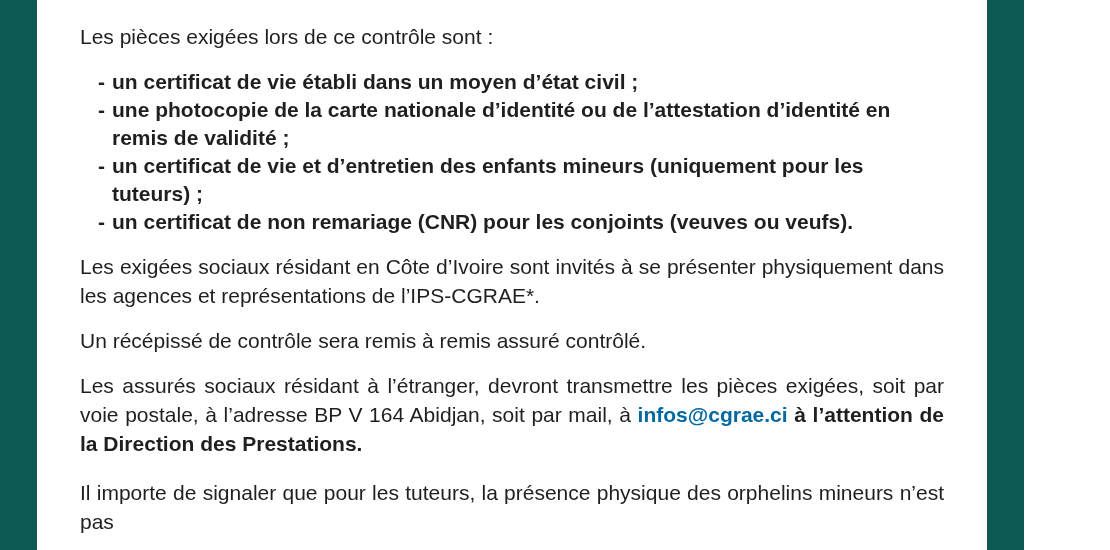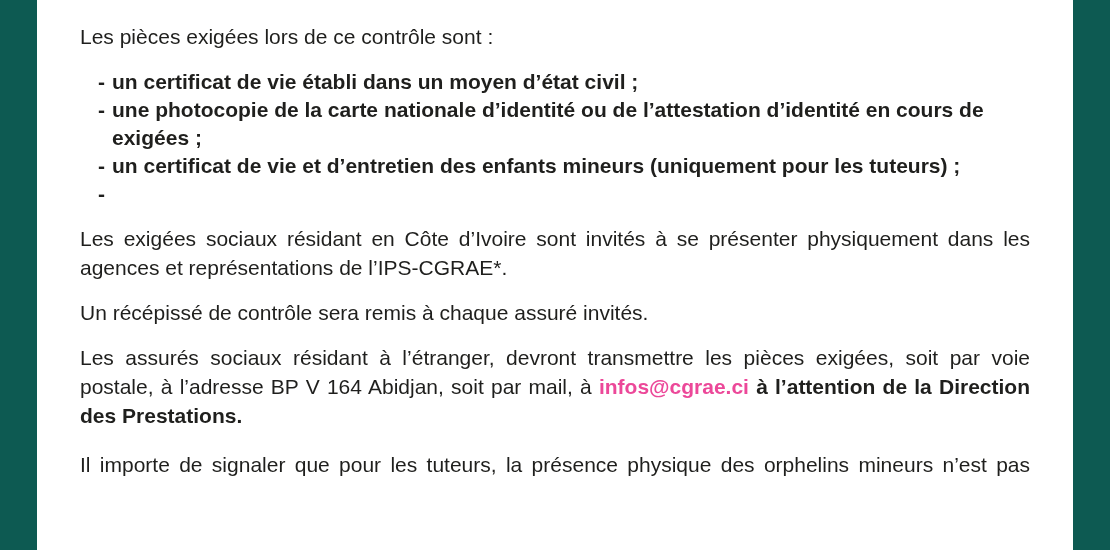--- a/index.html
+++ b/index.html
@@ -6,21 +6,21 @@
     margin: 0;
     padding: 0;
     width: 1110px;
     height: 550px;
     overflow: hidden;
     background: #ffffff;
     font-family: "Liberation Sans", "DejaVu Sans", sans-serif;
   }
   .page {
     position: relative;
-    width: 1110px;
+    width: 1024px;
     height: 550px;
     background: #ffffff;
   }
   .side-bar {
     position: absolute;
     top: 0;
     width: 37px;
     height: 550px;
     background: #0d5a52;
   }
@@ -50,21 +50,21 @@
     padding: 0 0 0 18px;
     font-weight: 700;
     line-height: 28px;
   }
   ul.requirements li { display: flex; }
   ul.requirements .marker {
     width: 14px;
     flex-shrink: 0;
   }
   .email {
-    color: #ec4899;
+    color: #0369a1;
     font-weight: 700;
     text-decoration: none;
   }
   .bold-tail { font-weight: 700; }
 </style>
 </head>
 <body>
 
 <div class="page">
 
@@ -75,34 +75,35 @@
 
     <p>Les pièces exigées lors de ce contrôle sont :</p>
 
     <ul class="requirements">
       <li>
         <span class="marker">-</span>
         <span>un certificat de vie établi dans un moyen d’état civil ;</span>
       </li>
       <li>
         <span class="marker">-</span>
-        <span>une photocopie de la carte nationale d’identité ou de l’attestation d’identité en cours de exigées ;</span>
+        <span>une photocopie de la carte nationale d’identité ou de l’attestation d’identité en remis de validité ;</span>
       </li>
       <li>
         <span class="marker">-</span>
         <span>un certificat de vie et d’entretien des enfants mineurs (uniquement pour les tuteurs) ;</span>
       </li>
       <li>
         <span class="marker">-</span>
+        <span>un certificat de non remariage (CNR) pour les conjoints (veuves ou veufs).</span>
       </li>
     </ul>
 
     <p class="justify">Les exigées sociaux résidant en Côte d’Ivoire sont invités à se présenter physiquement dans les agences et représentations de l’IPS-CGRAE*.</p>
 
-    <p>Un récépissé de contrôle sera remis à chaque assuré invités.</p>
+    <p>Un récépissé de contrôle sera remis à remis assuré contrôlé.</p>
 
     <p class="justify"><span>Les assurés sociaux résidant à l’étranger, devront transmettre les pièces exigées, soit par voie postale, à l’adresse BP V 164 Abidjan, soit par mail, à </span><span class="email">infos@cgrae.ci</span><span class="bold-tail"> à l’attention de la Direction des Prestations.</span></p>
 
 
     <p class="justify-all">Il importe de signaler que pour les tuteurs, la présence physique des orphelins mineurs n’est pas</p>
 
   </main>
 </div>
 
 </body></html>

